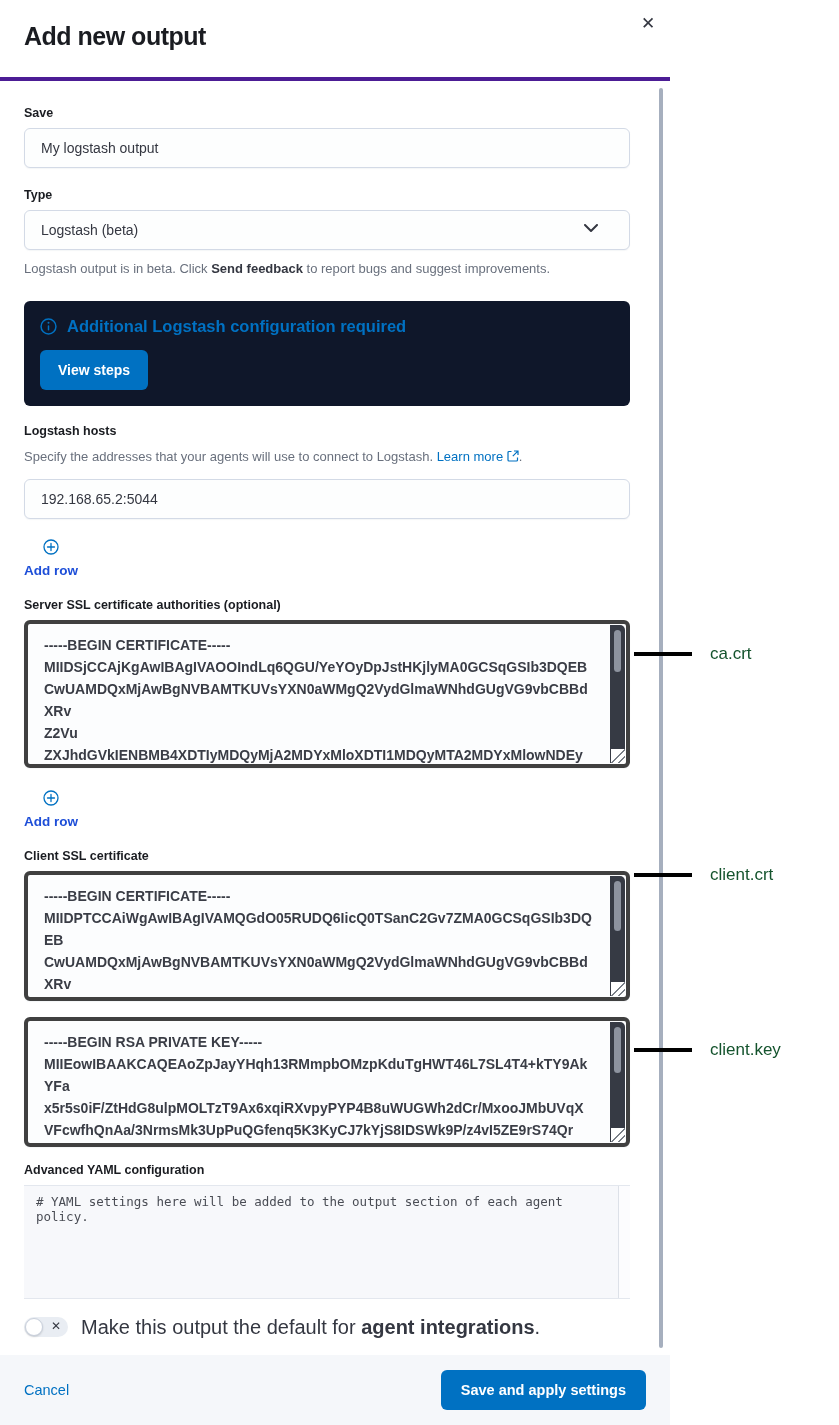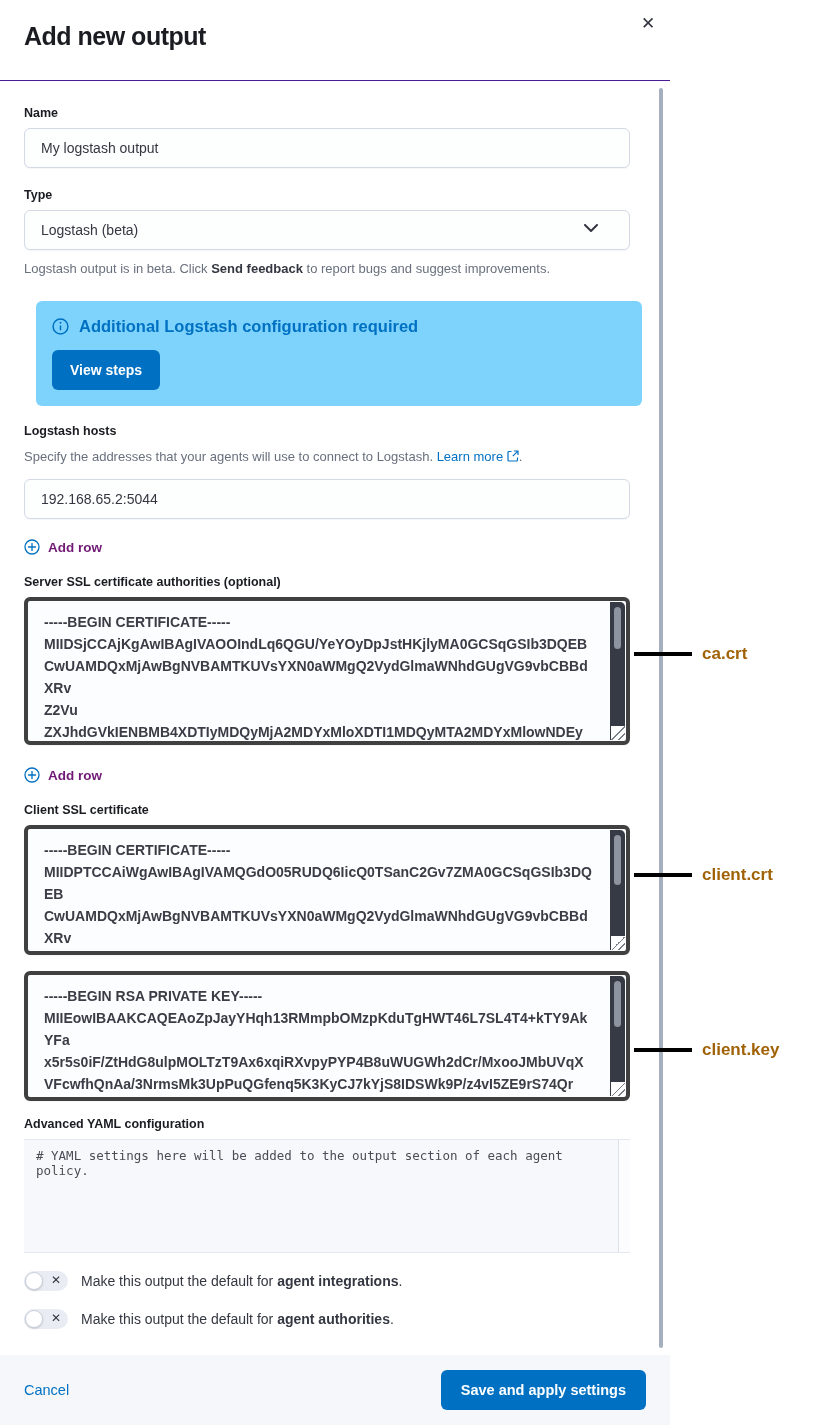--- a/index.html
+++ b/index.html
@@ -2,51 +2,51 @@
 <html><head>
 <meta charset="utf-8">
 <style>
   * { margin:0; padding:0; box-sizing:border-box; }
   html,body { width:839px; height:1425px; background:#fff;
     font-family:"Liberation Sans", sans-serif; color:#343741; }
   .stage { position:relative; width:839px; height:1425px; overflow:hidden; background:#fff; }
 
   
   .flyout { position:absolute; left:0; top:0; width:670px; height:1425px; background:#fff; }
-  .flyout-header { position:relative; height:81px; border-bottom:1px solid #4c1d95; }
+  .flyout-header { position:relative; height:81px; border-bottom:4px solid #4c1d95; }
   .flyout-title { position:absolute; left:24px; top:22px; font-size:25px; font-weight:800;
     letter-spacing:-0.5px; color:#1a1c21; }
   .close-btn { position:absolute; top:10px; right:8px; width:28px; height:28px; border:none;
     background:transparent; font-size:17px; line-height:28px; color:#343741; cursor:pointer; }
 
   .flyout-body { position:absolute; top:82px; bottom:70px; left:0; right:0; overflow:hidden;
     padding:24px 40px 0 24px; }
   .field-label { font-size:12.5px; font-weight:700; color:#1a1c21; margin-bottom:8px; }
   .text-input { width:606px; height:40px; border:1px solid #d3dae6; border-radius:6px;
     background:#fdfefe; padding:0 16px; font-size:14px; color:#343741;
     font-family:"Liberation Sans", sans-serif; box-shadow:0 1px 1px rgba(152,162,179,.1); }
   .mb20 { margin-bottom:20px; } .mb18 { margin-bottom:18px; } .mb16 { margin-bottom:16px; }
 
   .select-wrap { position:relative; width:590px; }
   .select-wrap .chev { position:absolute; right:16px; top:14px; pointer-events:none; }
   .help-text { font-size:13px; color:#69707d; line-height:21px; margin-top:8px; }
   .help-text b { color:#343741; }
   .link { color:#0071c2; font-weight:500; text-decoration:none; cursor:pointer; }
 
   
-  .callout { width:606px; background:#7dd3fc; border-radius:6px; padding:16px; margin:22px 0 18px 12px; }
+  .callout { width:606px; background:#0f172a; border-radius:6px; padding:16px; margin:22px 0 18px 0; }
   .callout-title-row { display:flex; align-items:center; gap:10px; }
   .callout-title { font-size:16.5px; font-weight:600; color:#0071c2; }
   .primary-btn { margin-top:14px; height:40px; padding:0 18px; background:#0071c2; color:#fff;
     border:none; border-radius:6px; font-size:14px; font-weight:700; cursor:pointer;
     font-family:"Liberation Sans", sans-serif; }
 
-  .add-row { display:inline-flex; align-items:center; gap:8px; color:#701a75; font-size:13.5px;
+  .add-row { display:inline-flex; align-items:center; gap:8px; color:#1d4ed8; font-size:13.5px;
     font-weight:700; background:none; border:none; cursor:pointer; padding:0;
-    font-family:"Liberation Sans", sans-serif; margin:2px 0 20px 0; }
+    font-family:"Liberation Sans", sans-serif; margin:2px 0 20px 0;flex-direction:column; }
 
   
   .cert-box { position:relative; width:606px; border:4px solid #404040; border-radius:6px;
     background:#fcfdfe; overflow:hidden; box-shadow:0 1px 1px rgba(152,162,179,.1);font-weight:bold; }
   .cert-text { padding:10px 34px 10px 16px; font-size:14px; line-height:22px; color:#3a3d46;
     white-space:pre-wrap; word-break:break-all; }
   .cert-scroll { position:absolute; top:1px; bottom:1px; right:1px; width:15px; background:#363a44;
     border-radius:0 5px 5px 0; }
   .cert-thumb { position:absolute; top:5px; left:4px; width:7px; height:42px; background:#8d939f;
     border-radius:4px; }
@@ -61,59 +61,59 @@
   .yaml-gutter { position:absolute; top:0; bottom:0; right:0; width:12px; background:#fcfcfe;
     border-left:1px solid #dde1e8; }
 
   
   .switch-row { display:flex; align-items:center; gap:13px; margin-bottom:14px; height:24px; }
   .switch { position:relative; width:44px; height:20px; background:#e9edf3; border-radius:10px;
     border:none; cursor:pointer; flex:0 0 auto; }
   .switch .knob { position:absolute; left:1px; top:1px; width:18px; height:18px; background:#fff;
     border:1px solid #c9d0dc; border-radius:50%; box-shadow:0 1px 2px rgba(0,0,0,.15); }
   .switch .x { position:absolute; right:7px; top:2px; font-size:12px; color:#343741; font-weight:400; }
-  .switch-label { font-size:14px; color:#343741; }
+  .switch-label { font-size:20px; color:#343741; }
   .switch-label b { font-weight:700; }
 
   
   .flyout-footer { position:absolute; left:0; right:0; bottom:0; height:70px; background:#f5f7fa;
     display:flex; align-items:center; justify-content:space-between; padding:0 24px; }
   .cancel-link { color:#0071c2; font-size:14.5px; font-weight:500; background:none; border:none;
     cursor:pointer; font-family:"Liberation Sans", sans-serif; }
   .save-btn { height:40px; padding:0 20px; background:#0071c2; color:#fff; border:none;
     border-radius:6px; font-size:14.5px; font-weight:700; cursor:pointer;
     font-family:"Liberation Sans", sans-serif; }
 
   
   .panel-scrollbar { position:absolute; top:88px; left:659px; width:4px; height:1260px;
     background:#a6afbe; border-radius:2px; }
 
   
   .annotation { position:absolute; display:flex; align-items:center; }
   .ann-line { width:58px; height:4px; background:#000; }
-  .ann-label { margin-left:10px; font-size:17px; font-weight:700; color:#a16207; }
+  .ann-label { margin-left:18px; font-size:17px; font-weight:400; color:#14532d; }
   .ann-1 { left:634px; top:644px; } .ann-2 { left:634px; top:865px; } .ann-3 { left:634px; top:1040px; }
   svg { display:block; }
 </style>
 </head>
 <body>
 
 <div class="stage">
 
   <div class="flyout">
 
     <div class="flyout-header">
       <h1 class="flyout-title">Add new output</h1>
       <button class="close-btn">✕</button>
     </div>
 
     <div class="flyout-body">
 
       
-      <div class="field-label">Name</div>
+      <div class="field-label">Save</div>
       <input class="text-input mb20" type="text" value="My logstash output" style="">
 
       
       <div class="field-label">Type</div>
       <div class="select-wrap">
         <input class="text-input" type="text" readonly="" value="Logstash (beta)" style="">
         <span class="chev">
           <svg width="14" height="9" viewBox="0 0 14 9">
               <path d="M1 1l6 6 6-6" fill="none" stroke="#343741" stroke-width="2" stroke-linecap="round" stroke-linejoin="round"></path>
             </svg>

